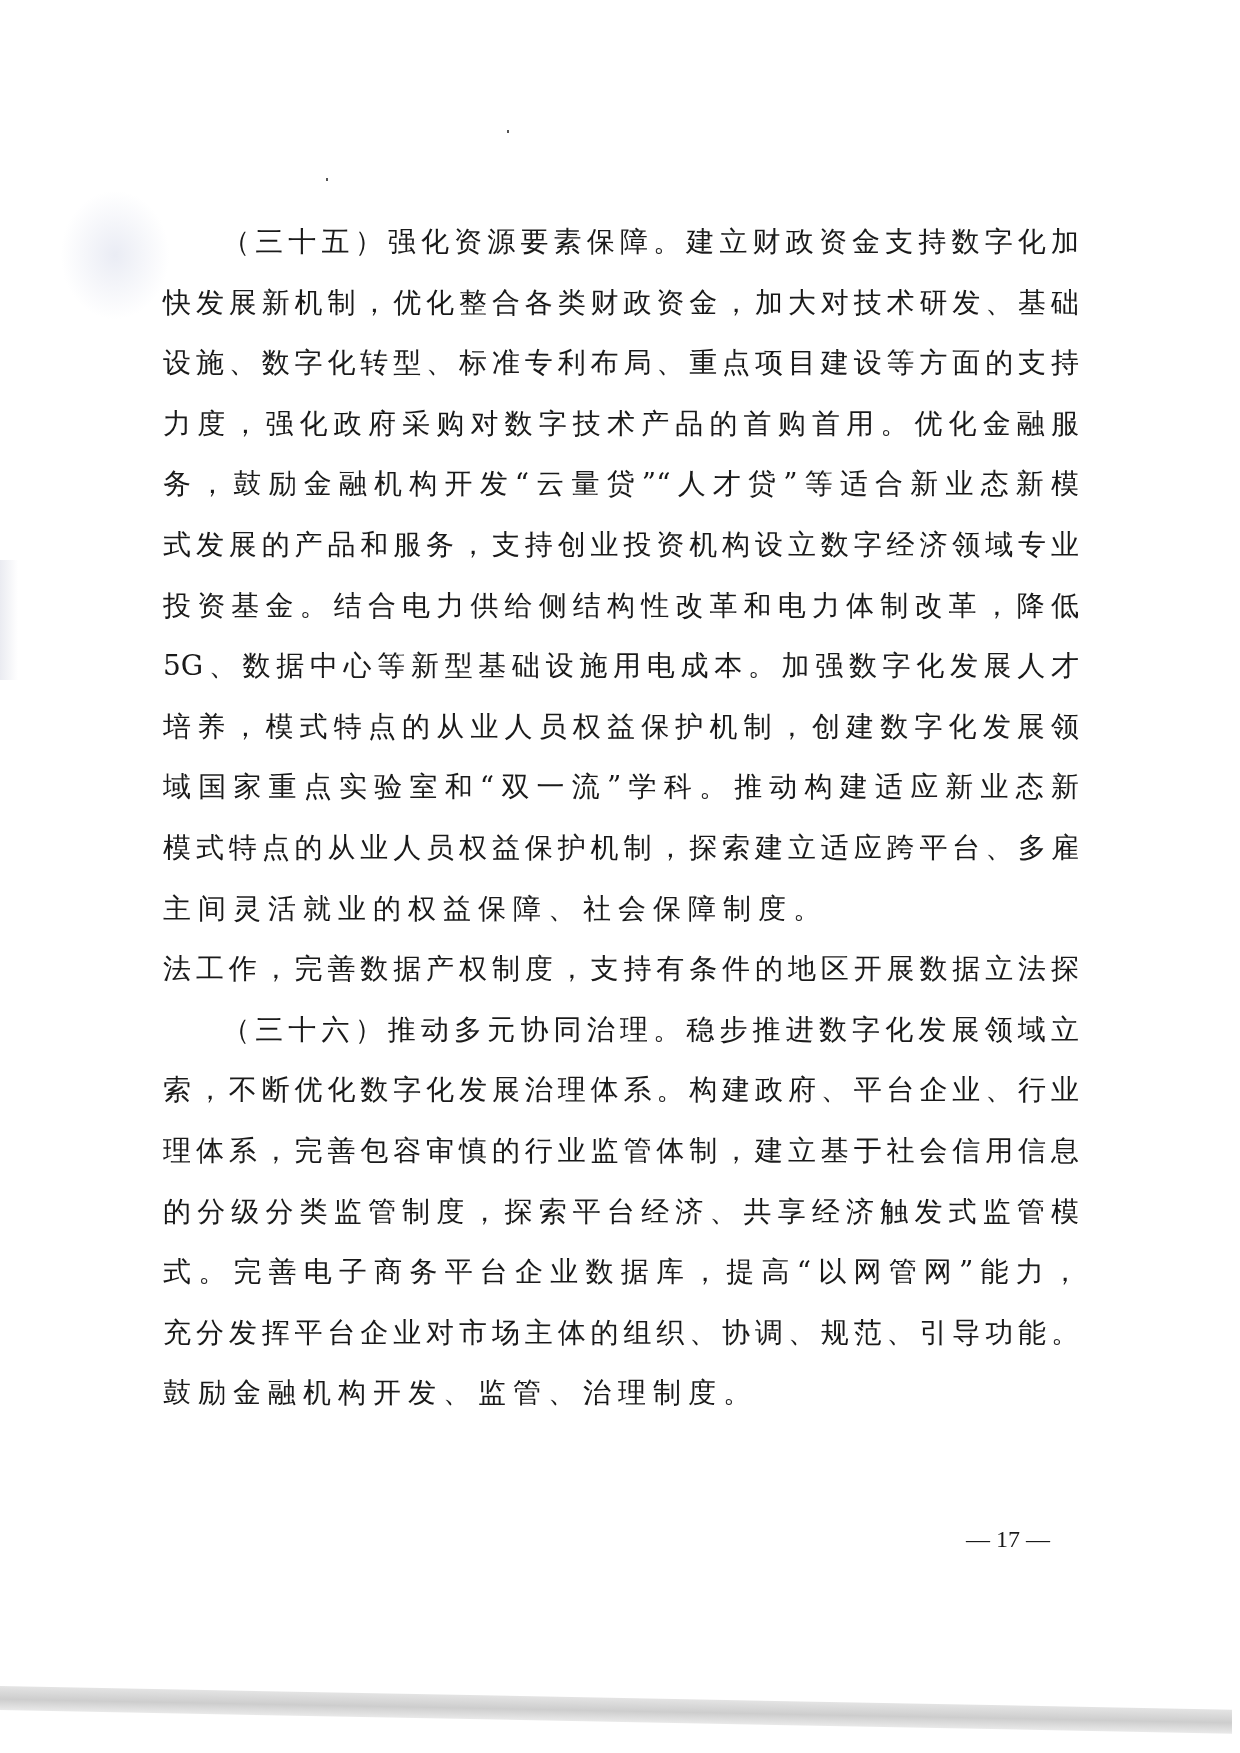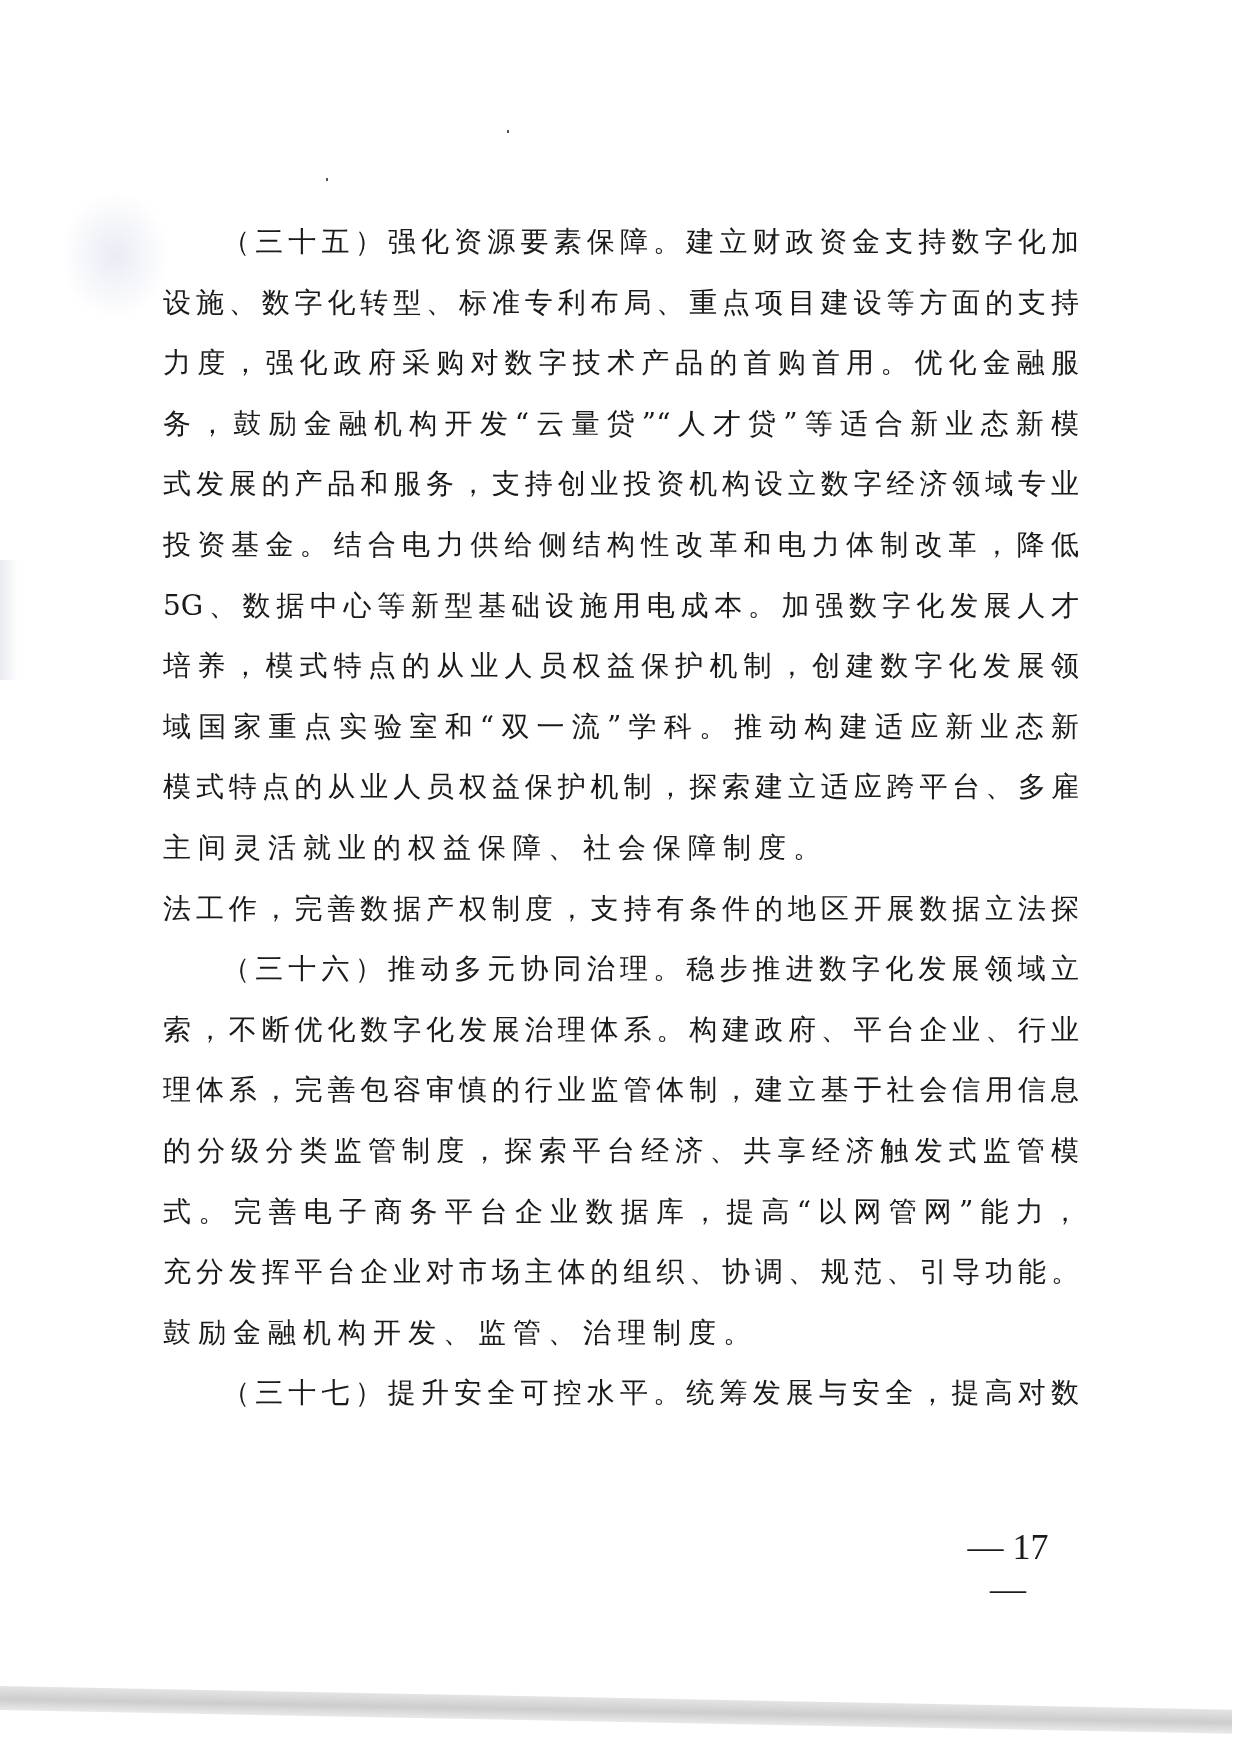--- a/index.html
+++ b/index.html
@@ -10,56 +10,56 @@
     background: radial-gradient(ellipse at center, rgba(225,228,240,0.7) 0%, rgba(255,255,255,0) 70%); }
   .scan-smudge2 { position: absolute; left: 0px; top: 560px; width: 18px; height: 120px;
     background: linear-gradient(to right, rgba(220,222,232,0.6), rgba(255,255,255,0)); }
   .body-text { position: absolute; left: 163px; top: 212px; width: 916px;
     font-family: "DejaVu Serif", "Liberation Serif", serif; font-size: 28px; color: #1a1a1a; }
   .line { height: 60.6px; line-height: 60.6px; white-space: nowrap;
     text-align: justify; text-align-last: justify; text-justify: inter-character; }
   .line.indent { padding-left: 59px; }
   .line.short { text-align-last: left; letter-spacing: 7px; }
   .page-number { position: absolute; left: 948px; top: 1526px; width: 120px; text-align: center;
-    font-family: "Liberation Serif", "DejaVu Serif", serif; font-size: 36px; color: #1a1a1a; }
+    font-family: "Liberation Serif", "DejaVu Serif", serif; font-size: 24px; color: #1a1a1a; }
   .bottom-edge { position: absolute; left: 0; top: 1686px; width: 1232px; height: 24px;
     background: linear-gradient(to bottom, #e4e4e4, #cdcdcd 55%, #e9e9e9);
     transform: skewY(1.1deg); transform-origin: left top; }
 </style>
 </head>
 <body>
 
 <div class="page">
   <div class="scan-smudge"></div>
   <div class="scan-smudge2"></div>
   <div class="speck" style="left:507px; top:130px;"></div>
   <div class="speck" style="left:326px; top:178px;"></div>
 
   <div class="body-text">
 
     <div class="line indent">（三十五）强化资源要素保障。建立财政资金支持数字化加</div>
+    <div class="line">快发展新机制，优化整合各类财政资金，加大对技术研发、基础</div>
     <div class="line">设施、数字化转型、标准专利布局、重点项目建设等方面的支持</div>
     <div class="line">力度，强化政府采购对数字技术产品的首购首用。优化金融服</div>
     <div class="line">务，鼓励金融机构开发“云量贷”“人才贷”等适合新业态新模</div>
     <div class="line">式发展的产品和服务，支持创业投资机构设立数字经济领域专业</div>
     <div class="line">投资基金。结合电力供给侧结构性改革和电力体制改革，降低</div>
     <div class="line">5G、数据中心等新型基础设施用电成本。加强数字化发展人才</div>
     <div class="line">培养，模式特点的从业人员权益保护机制，创建数字化发展领</div>
     <div class="line">域国家重点实验室和“双一流”学科。推动构建适应新业态新</div>
     <div class="line">模式特点的从业人员权益保护机制，探索建立适应跨平台、多雇</div>
     <div class="line short">主间灵活就业的权益保障、社会保障制度。</div>
 
     <div class="line">法工作，完善数据产权制度，支持有条件的地区开展数据立法探</div>
     <div class="line indent">（三十六）推动多元协同治理。稳步推进数字化发展领域立</div>
     <div class="line">索，不断优化数字化发展治理体系。构建政府、平台企业、行业</div>
     <div class="line">理体系，完善包容审慎的行业监管体制，建立基于社会信用信息</div>
     <div class="line">的分级分类监管制度，探索平台经济、共享经济触发式监管模</div>
     <div class="line">式。完善电子商务平台企业数据库，提高“以网管网”能力，</div>
     <div class="line">充分发挥平台企业对市场主体的组织、协调、规范、引导功能。</div>
     <div class="line short">鼓励金融机构开发、监管、治理制度。</div>
 
-    <div class="line indent">（三十七）提升安全可控水平。统筹发展与安全，提高对数</div>
   </div>
 
   <div class="page-number">— 17 —</div>
 
   <div class="bottom-edge"></div>
 </div>
 
 </body></html>

